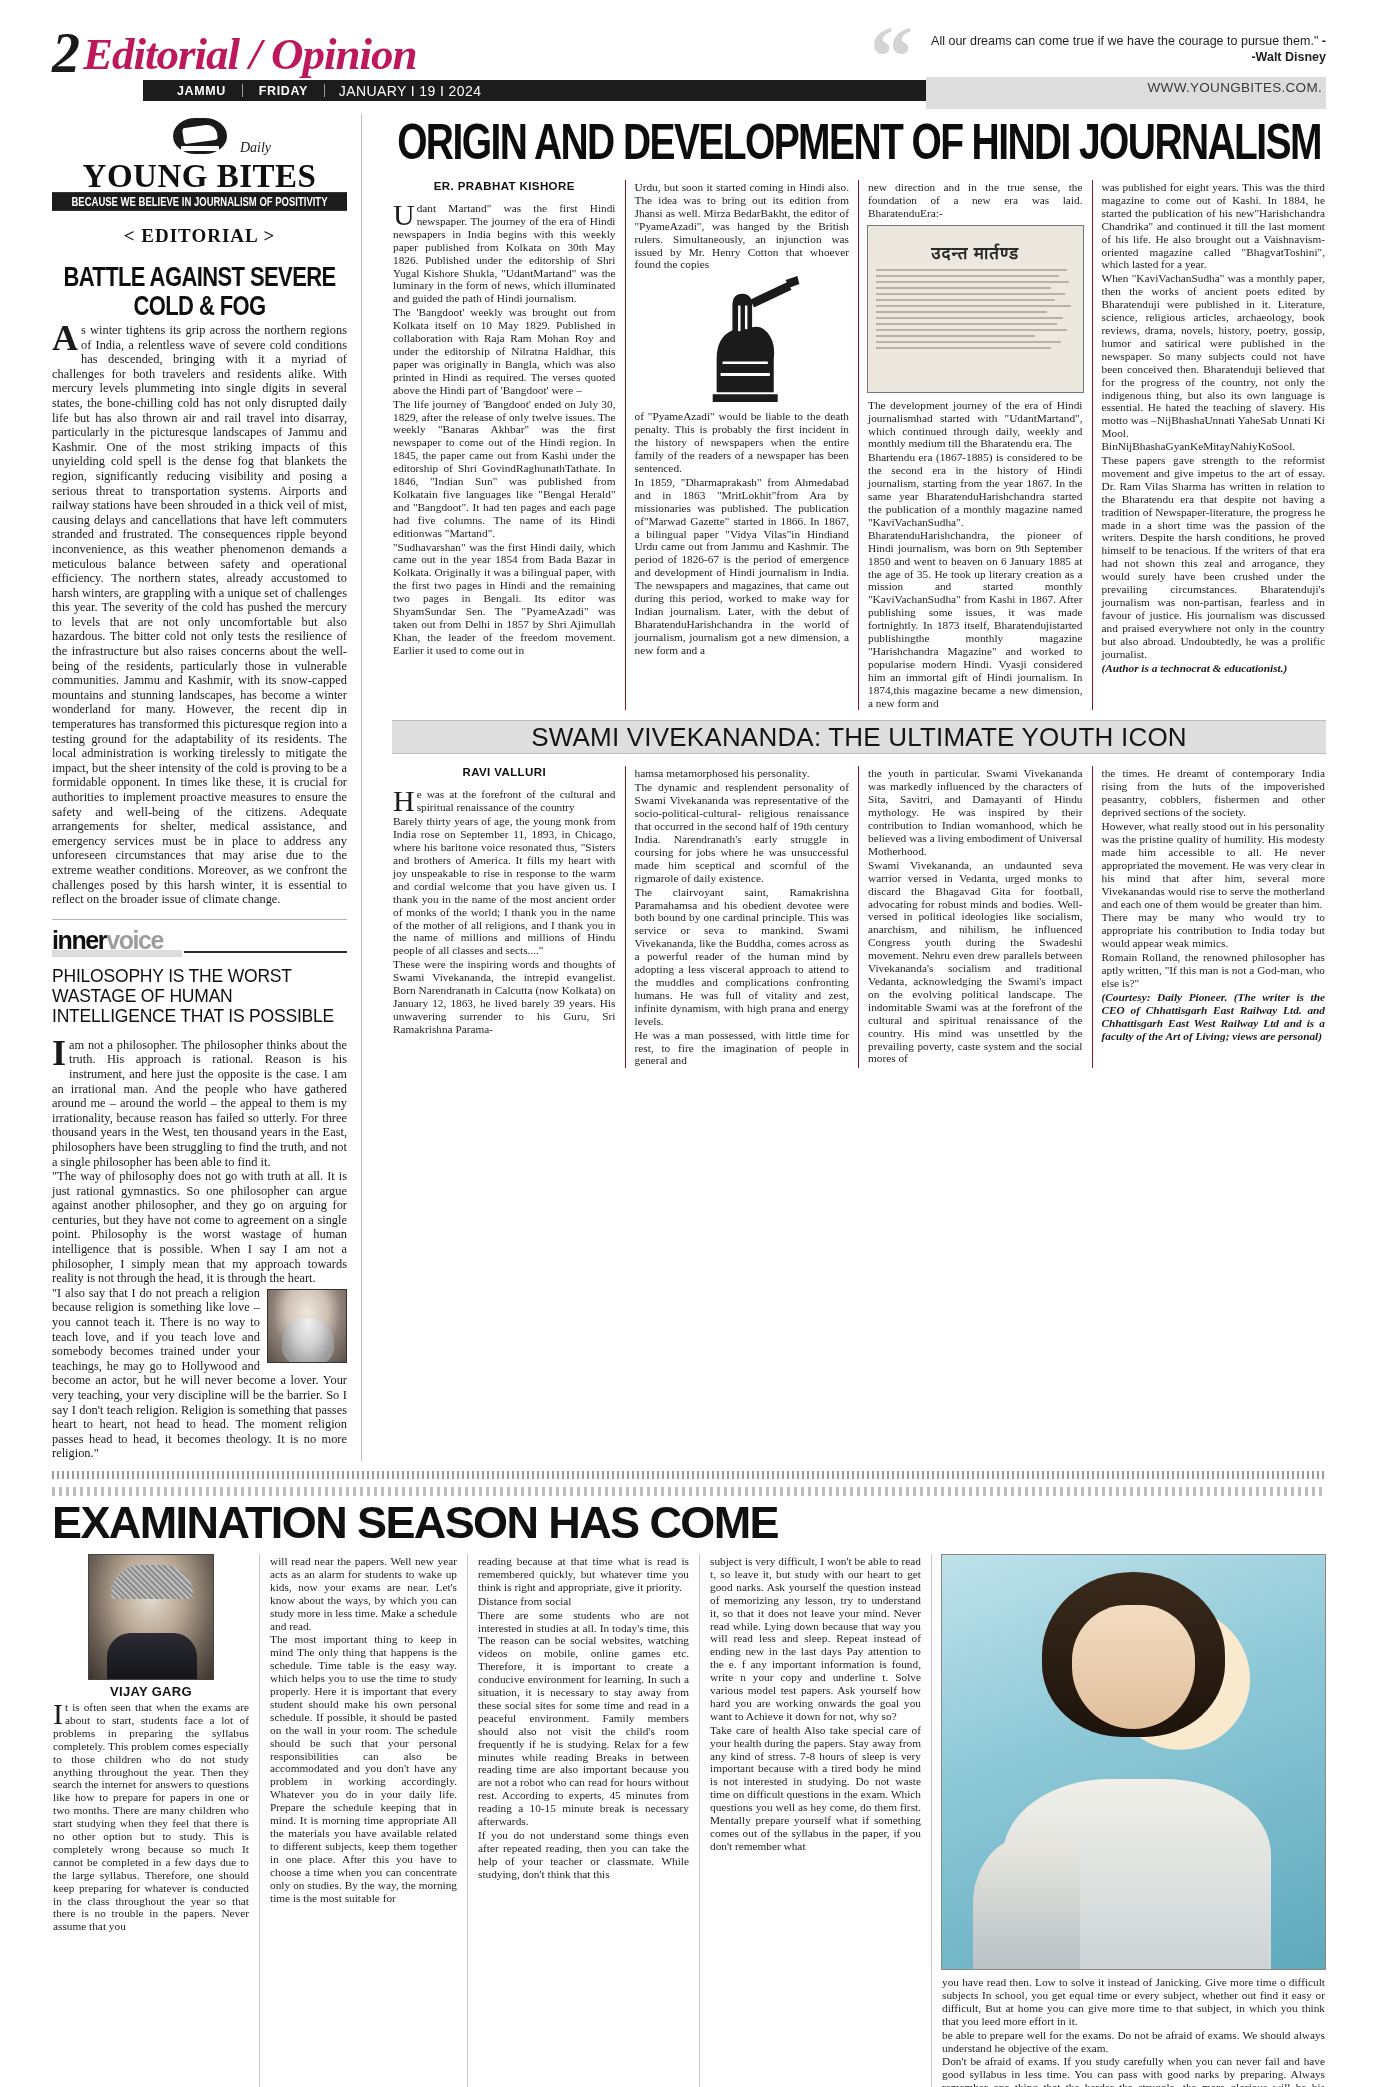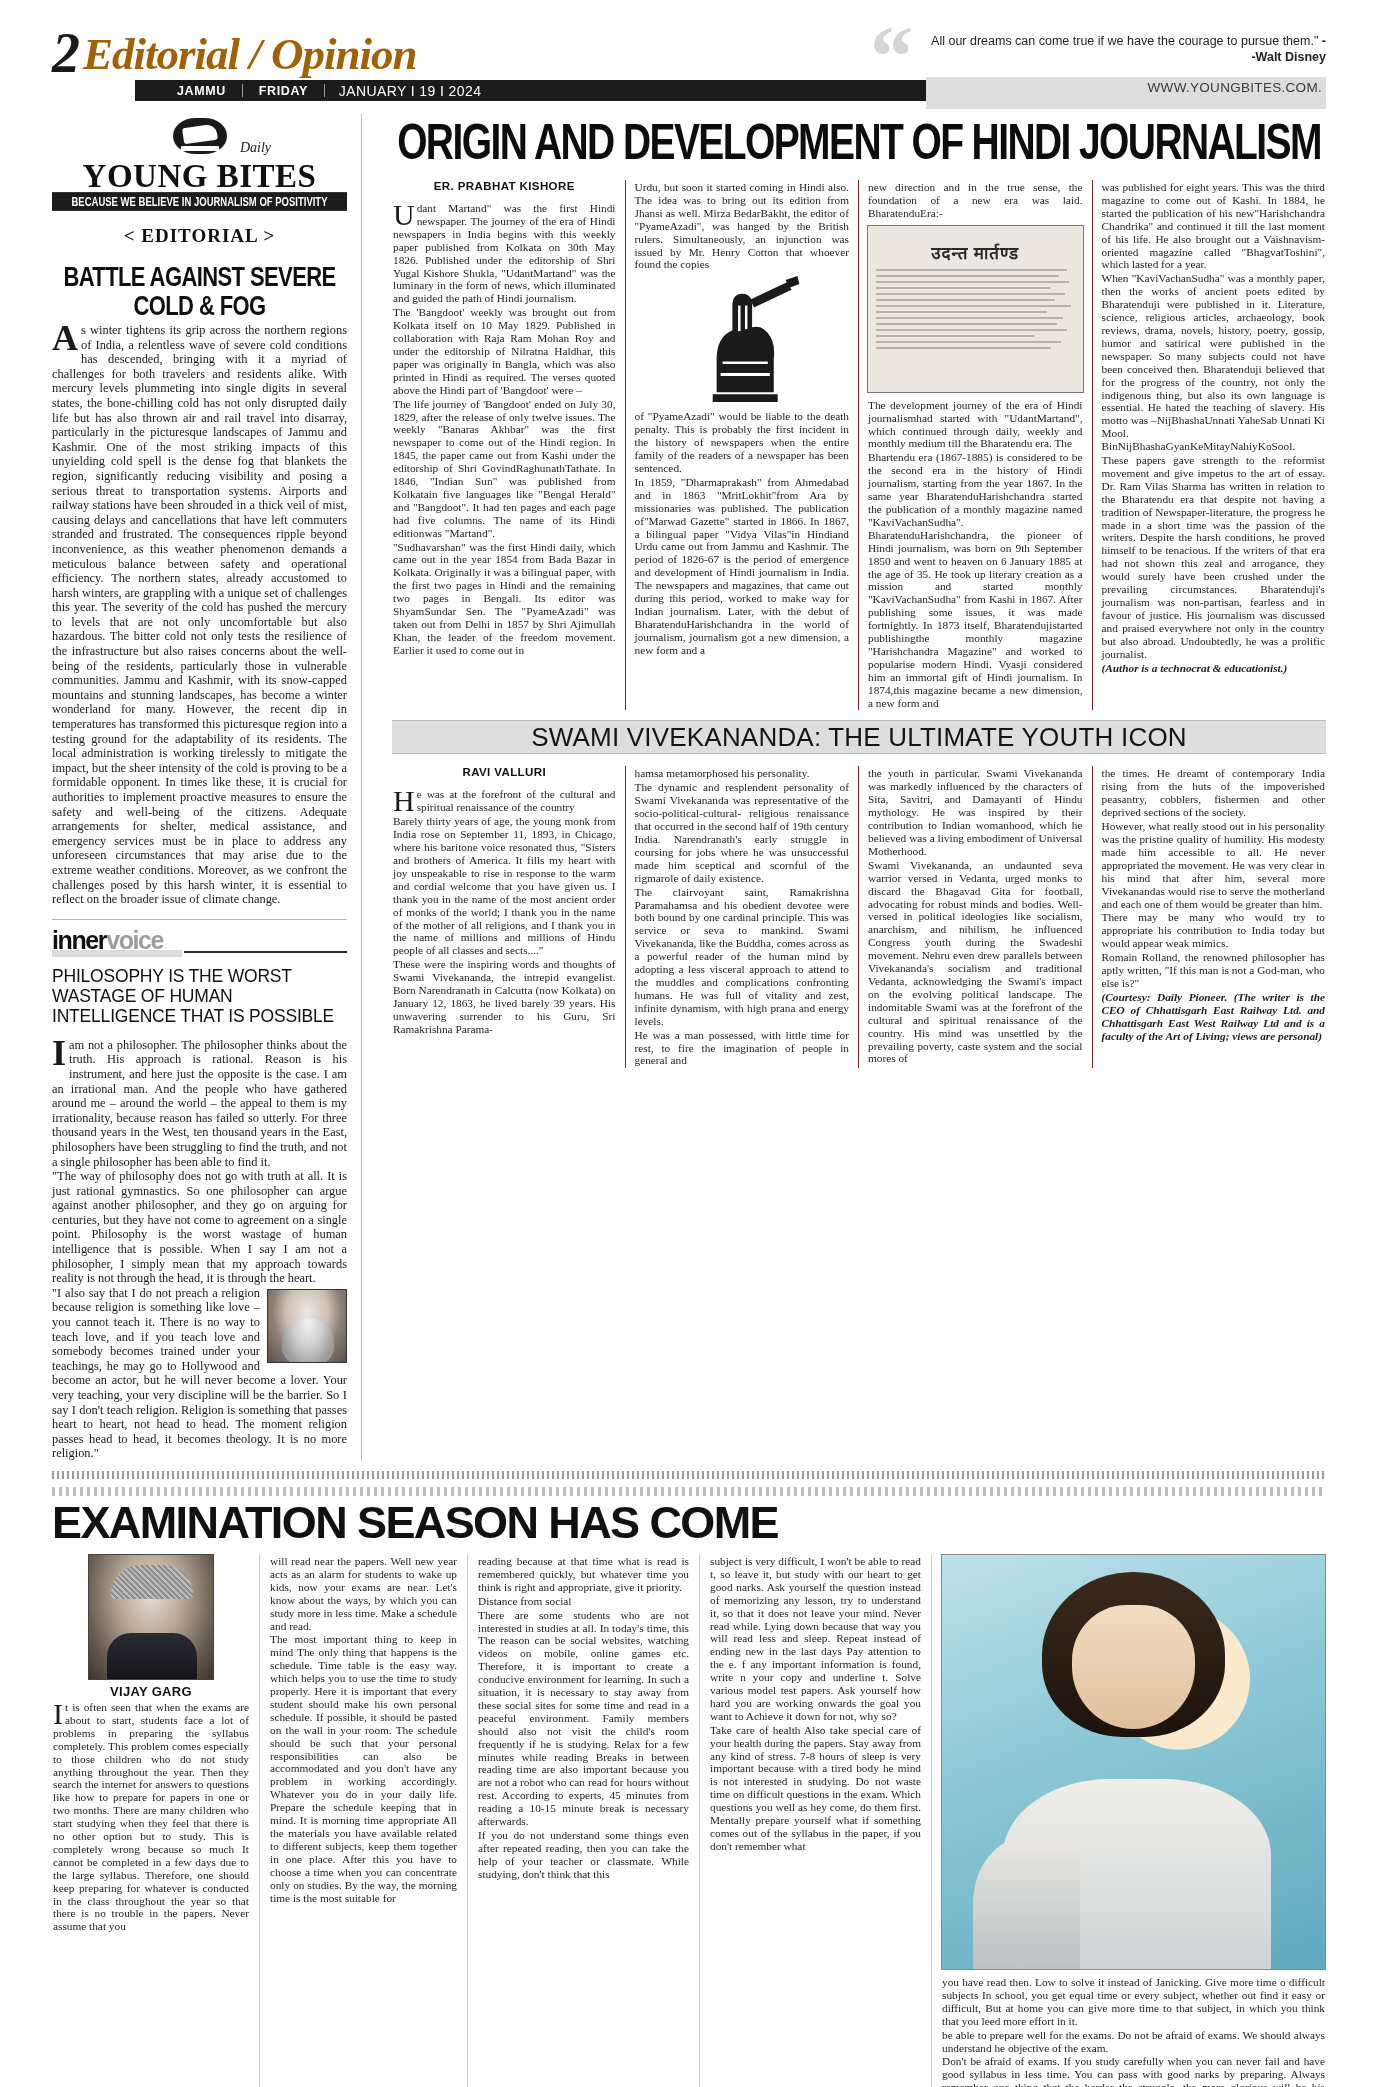--- a/index.html
+++ b/index.html
@@ -18,26 +18,26 @@
   .masthead { position:relative; height:78px; }
   .mast-left { display:flex; align-items:flex-end; }
   .pagenum {
     font-family:"Liberation Serif", serif;
     font-weight:bold; font-style:italic; font-size:56px; line-height:50px;
     letter-spacing:-3px; color:#1a1a1a; margin-right:6px;
   }
   .mast-title {
     font-family:"Liberation Serif", serif;
     font-style:italic; font-weight:bold; font-size:45px; line-height:47px;
-    letter-spacing:-1px; color:#a16207;
+    letter-spacing:-1px; color:#be185d;
   }
   .datebar {
-    position:absolute; left:83px; top:52px; height:21px; width:900px;
+    position:absolute; left:91px; top:52px; height:21px; width:900px;
     background:linear-gradient(90deg,#1c1c1c 0%,#1c1c1c 37%,#ddd 37%,#ddd 100%);
-    display:flex; align-items:center;padding-left:8px;
+    display:flex; align-items:center;
   }
   .datebar-dark { background:#1c1c1c; height:21px; display:flex; align-items:center;
     padding:0 0 0 18px; color:#fff; }
   .db-cell { font-family:"Liberation Sans", sans-serif; font-weight:bold; font-size:12.5px;
     letter-spacing:0.6px; padding:0 16px; color:#fff; }
   .db-sep { width:1px; height:13px; background:#9a9a9a; }
   .db-date { font-family:"Liberation Sans", sans-serif; font-weight:normal; font-size:14px;
     letter-spacing:0.4px; padding:0 14px; color:#fff; }
   .mast-right { position:absolute; right:0; top:0; width:470px; text-align:right; }
   .quote-mark {

